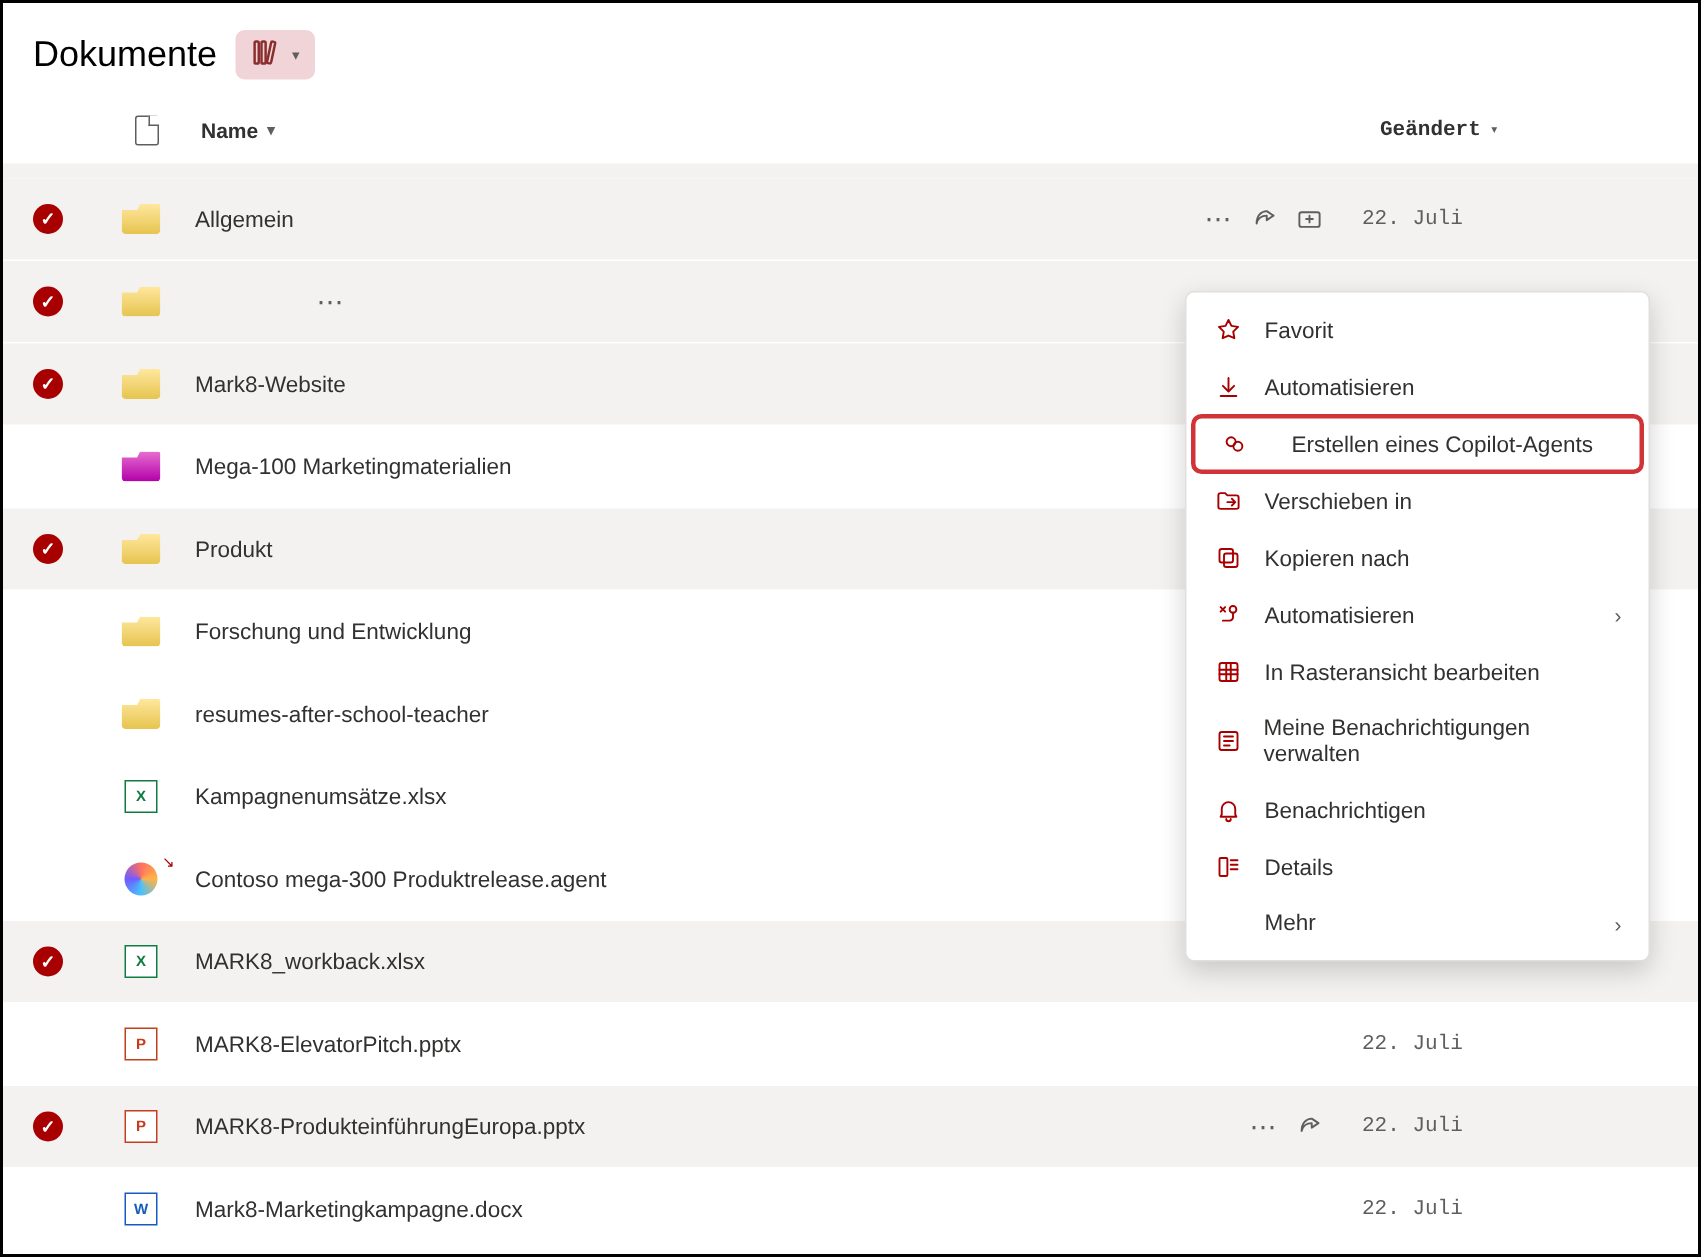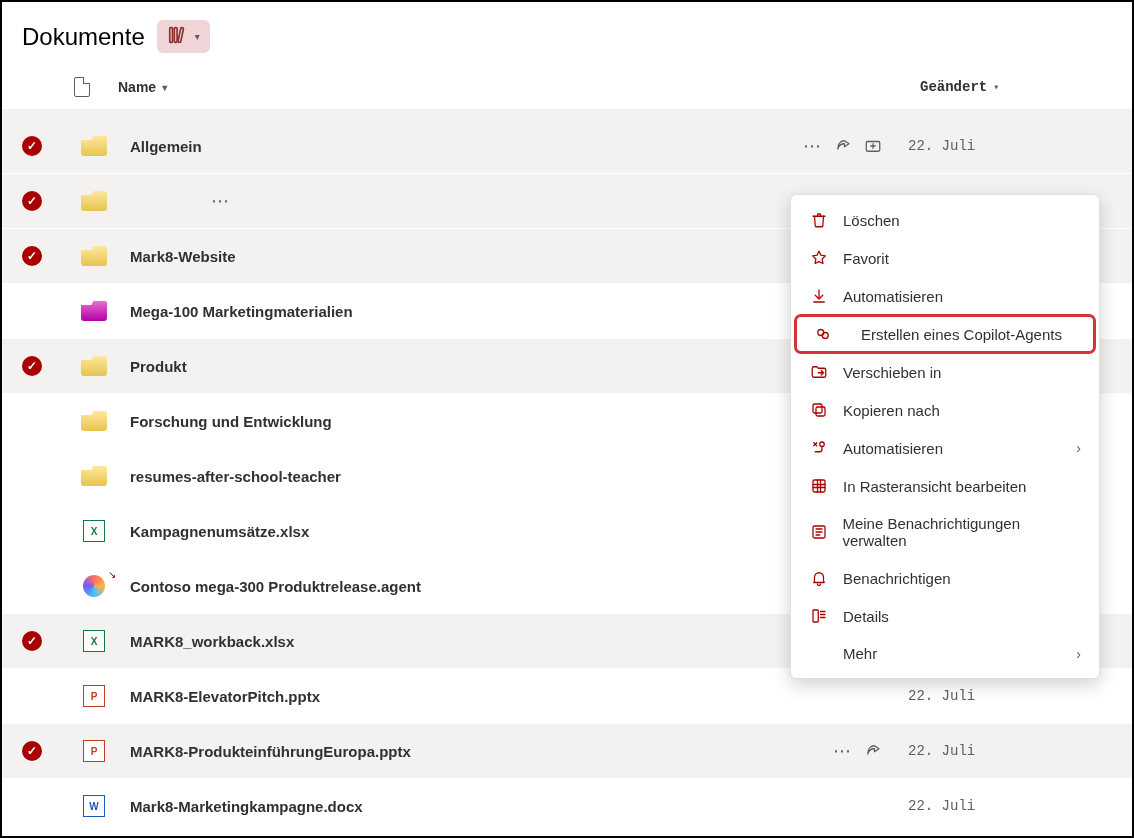--- a/index.html
+++ b/index.html
@@ -32,24 +32,25 @@
     display: inline-flex;
     align-items: center;
     gap: 6px;
     cursor: pointer;
   }
   .library-pill svg { width: 22px; height: 22px; }
   .column-header-row {
     display: flex;
     padding: 10px 8px;
     height: 44px;
+    margin-left: 16px;
   }
   .col-check { width: 56px; }
   .col-icon  { width: 32px; display:flex; justify-content:center; align-items:center; }
-  .col-name  { flex: 1; padding-left: 20px; display:flex; align-items:center; gap:6px;font-weight:bold;}
+  .col-name  { flex: 1; padding-left: 20px; display:flex; align-items:center; gap:6px;}
   .col-actions { width: 120px; display:flex; gap:12px; justify-content:flex-end; align-items:center; color:#605e5c; }
   .col-changed { width: 230px; padding-left: 26px; display:flex; align-items:center; gap:6px; color:#605e5c;font-family:Liberation Mono, monospace;}
   .column-header-row .col-name, .column-header-row .col-changed {
     font-weight: 600;
     color: #323130;
   }
   .caret-down { font-size: 10px; color:#605e5c;}
   .dirty-strip {
     height: 10px;
     background: #f3f2f1;
@@ -364,30 +365,20 @@
       <div class="col-changed">
         <span>22. Juli</span>
       </div>
     </div>
   </div>
 
 <div class="context-menu" id="ctx">
     <div class="menu-item">
       <span class="menu-icon">
         <svg viewBox="0 0 24 24" width="18" height="18" fill="none" stroke="currentColor" stroke-width="1.7" stroke-linecap="round" stroke-linejoin="round">
-          <path d="M4 7h16"></path>
-          <path d="M10 7V5a1 1 0 0 1 1-1h2a1 1 0 0 1 1 1v2"></path>
-          <path d="M6 7l1 13a1 1 0 0 0 1 1h8a1 1 0 0 0 1-1l1-13"></path>
-        </svg>
-      </span>
-      <span>Löschen</span>
-    </div>
-    <div class="menu-item">
-      <span class="menu-icon">
-        <svg viewBox="0 0 24 24" width="18" height="18" fill="none" stroke="currentColor" stroke-width="1.7" stroke-linecap="round" stroke-linejoin="round">
           <path d="M12 3l2.6 5.3 5.9.9-4.3 4.2 1 5.9L12 16.9 6.8 19.3l1-5.9L3.5 9.2l5.9-.9z"></path>
         </svg>
       </span>
       <span>Favorit</span>
     </div>
     <div class="menu-item">
       <span class="menu-icon">
         <svg viewBox="0 0 24 24" width="18" height="18" fill="none" stroke="currentColor" stroke-width="1.7" stroke-linecap="round" stroke-linejoin="round">
           <path d="M12 4v11"></path>
           <path d="M7 11l5 5 5-5"></path>

